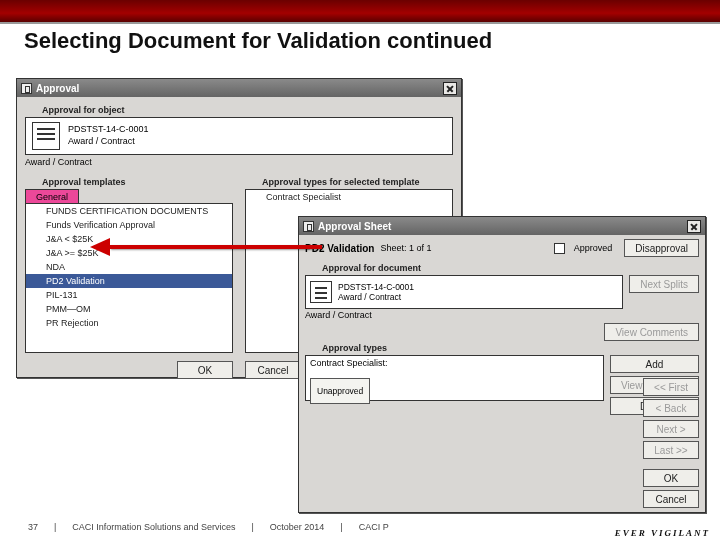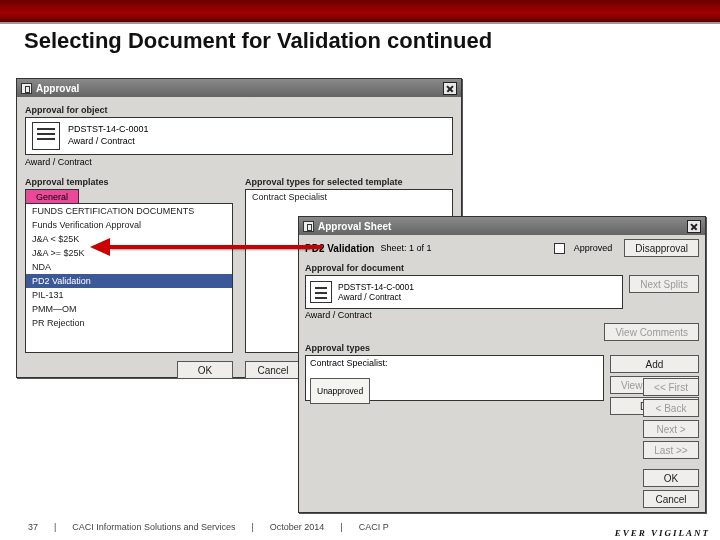--- a/index.html
+++ b/index.html
@@ -9,30 +9,30 @@
   .slide-title{position:absolute;top:28px;left:24px;font:700 22px Arial;color:#111}
   .win{position:absolute;background:#d9d7d4;border:1px solid #333;box-shadow:1px 1px 0 #555}
   .titlebar{height:18px;background:linear-gradient(to bottom,#8a8a8a,#646464);color:#fff;display:flex;align-items:center;padding:0 4px;font:700 10px Arial}
   .titlebar .ttext{flex:1}
   .titlebar .ticon{width:11px;height:11px;margin-right:4px;background:#eee;border:1px solid #333;position:relative}
   .titlebar .ticon::before{content:"";position:absolute;top:2px;left:3px;width:3px;height:5px;border:1px solid #333}
   .closebtn{width:14px;height:13px;background:#e9e8e6;border:1px solid #222;position:relative;cursor:default}
   .closebtn::before,.closebtn::after{content:"";position:absolute;left:2px;top:5px;width:8px;height:1.5px;background:#222}
   .closebtn::before{transform:rotate(45deg)}
   .closebtn::after{transform:rotate(-45deg)}
-  .section{font:700 9px Arial;color:#222;margin:4px 0 2px 0}
+  .section{font:700 9px Arial;color:#222;margin:4px 0 2px 17px}
   .panel{background:#fff;border:1px solid #333}
   .btn{display:inline-flex;align-items:center;justify-content:center;background:#efeeea;border:1px solid #555;font:400 10px Arial;height:18px;padding:0 10px;min-width:56px;color:#222;cursor:default}
   .btn.dis{color:#9a9a9a}
   .docicon{width:28px;height:28px;border:1px solid #333;background:#fff;position:relative}
   .docicon::after{content:"";position:absolute;top:5px;left:4px;right:4px;height:2px;background:#333;box-shadow:0 5px 0 #333,0 10px 0 #333}
   .tabbar{height:14px;position:relative}
   .tab{position:absolute;top:0;height:14px;padding:0 10px;font:400 9px Arial;border:1px solid #333;border-bottom:none;background:#ec4899;display:flex;align-items:center}
   .list{background:#fff;border:1px solid #333;overflow:hidden}
-  .list .row{font:400 9px Arial;color:#222;padding:2px 6px;white-space:nowrap}
+  .list .row{font:400 9px Arial;color:#222;padding:2px 20px;white-space:nowrap}
   .list .row.sel{background:#3b5998;color:#fff}
   .cb{width:11px;height:11px;border:1px solid #333;background:#fff;display:inline-block;vertical-align:middle;margin-right:3px}
   
   .arrow-line{position:absolute;height:4px;background:#c00;box-shadow:1px 1px 2px rgba(0,0,0,.4)}
   .arrow-head{position:absolute;width:0;height:0;border-top:9px solid transparent;border-bottom:9px solid transparent;border-right:20px solid #c00}
   
   .footer{position:absolute;left:0;right:0;bottom:0;height:18px;display:flex;font:400 9px Arial;color:#444}
   .footer .slot{margin:0 8px}
   .footer .ever{position:absolute;right:10px;bottom:2px;font:italic 700 9px "Times New Roman",serif;letter-spacing:2px;color:#111}
 </style>

